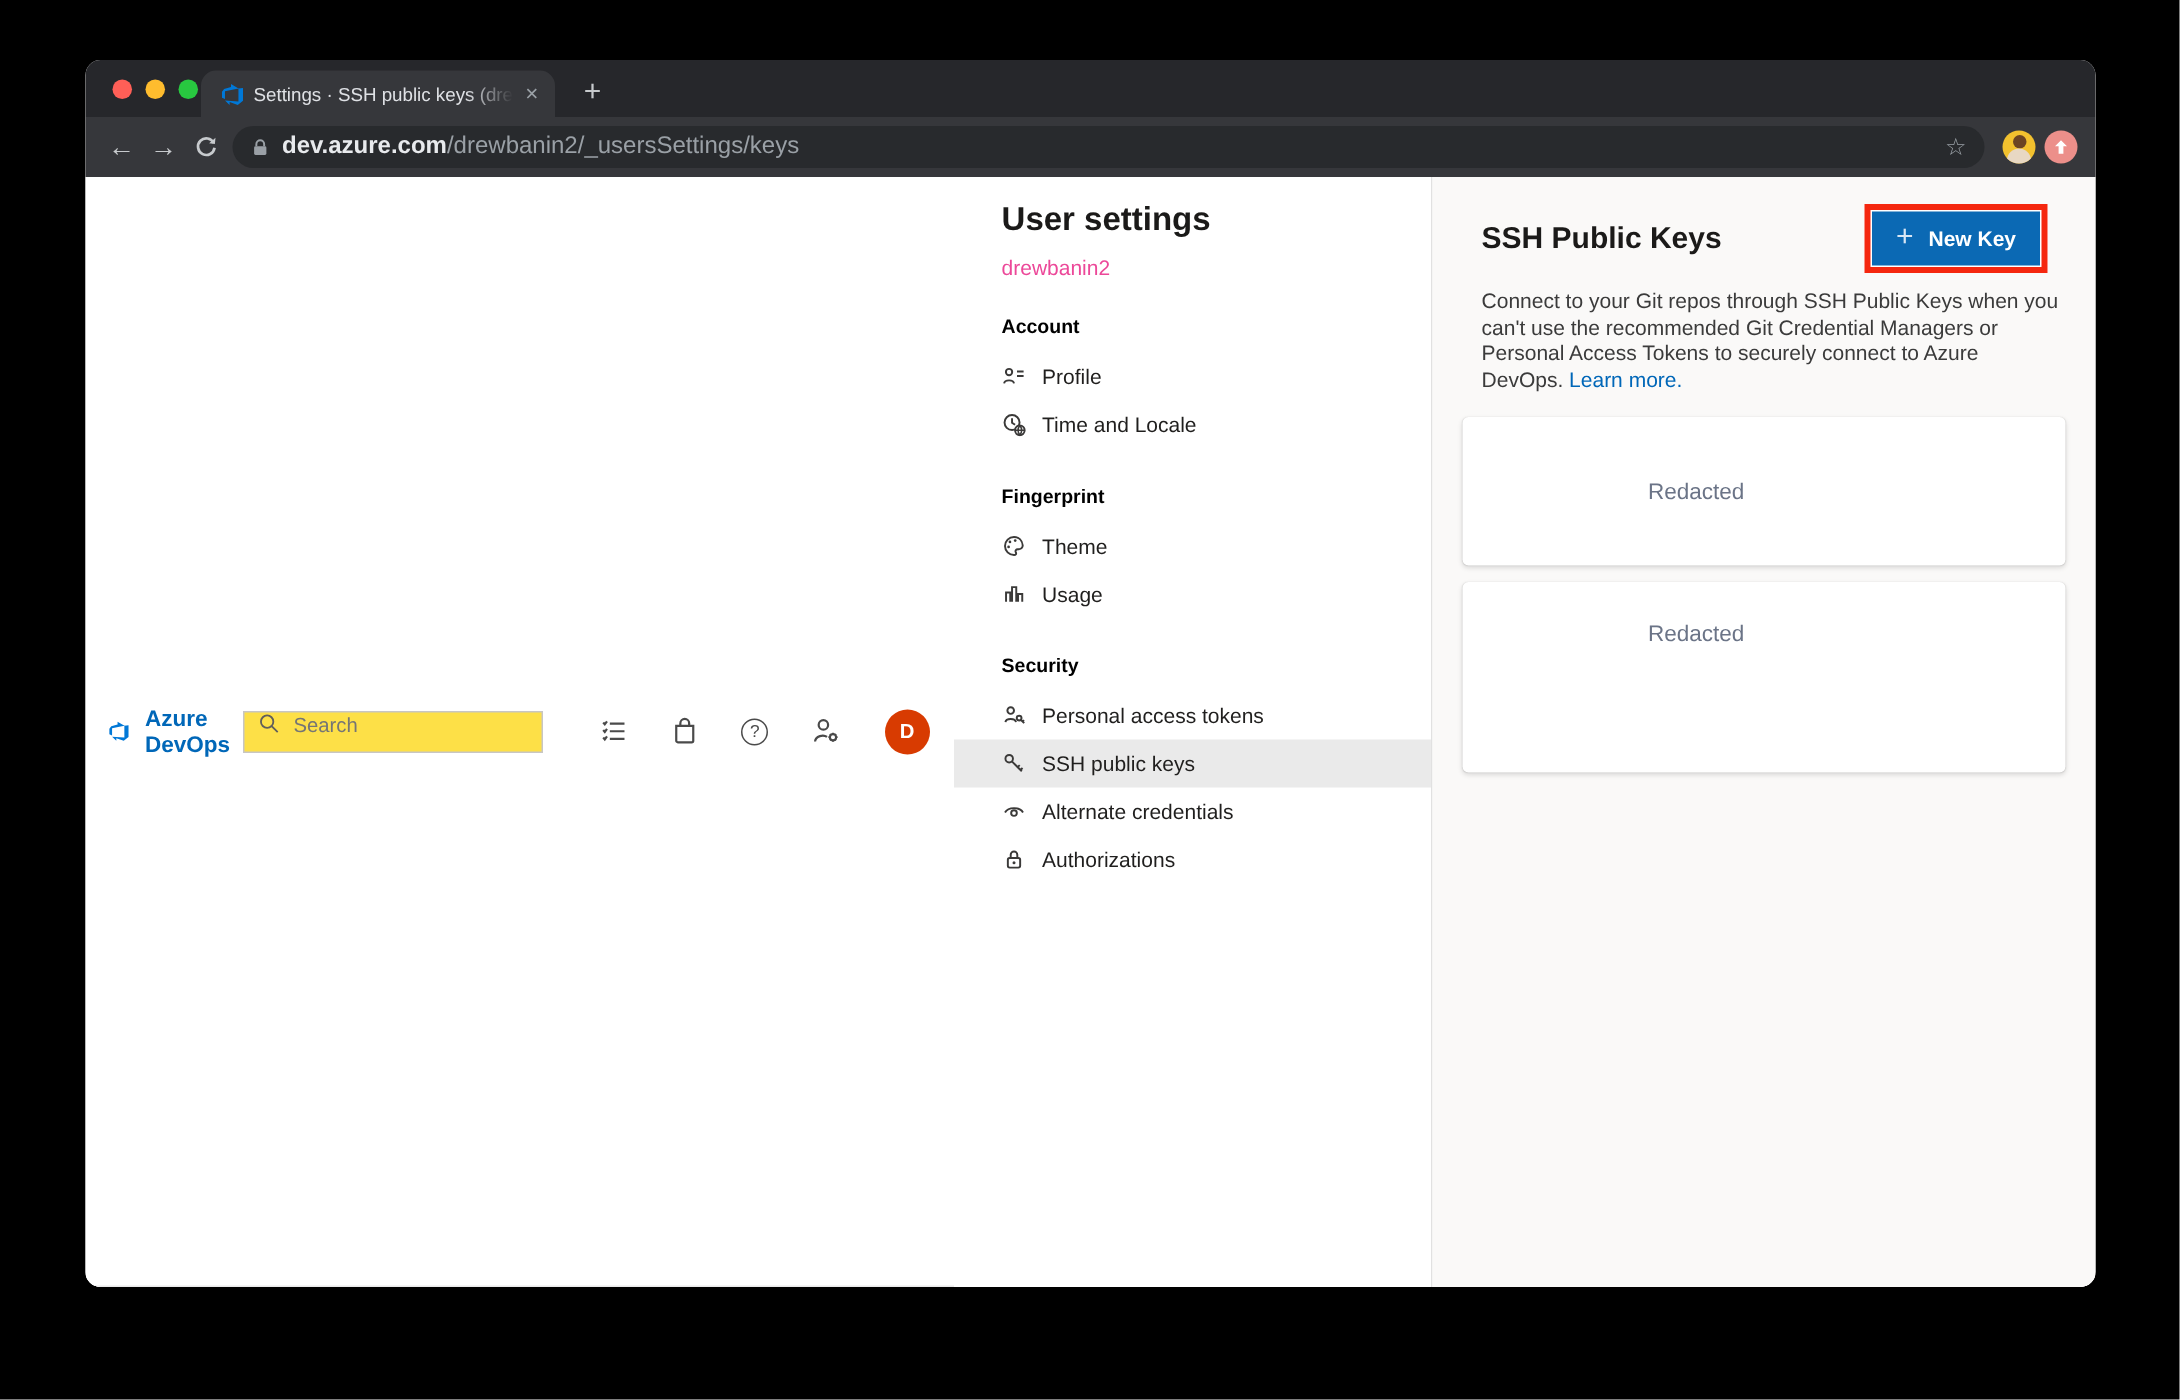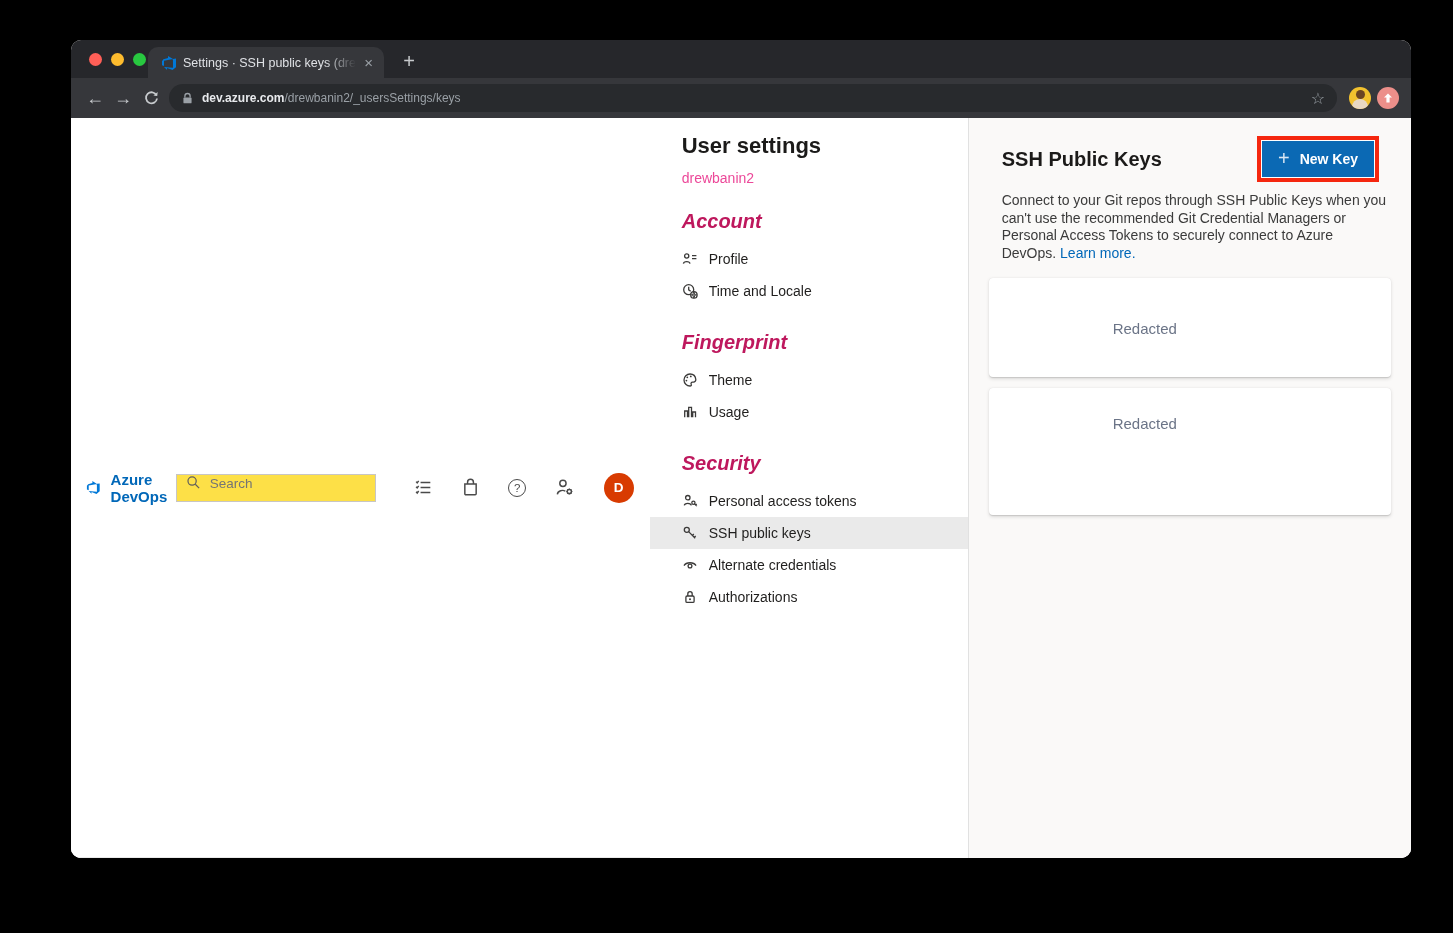--- a/index.html
+++ b/index.html
@@ -4,21 +4,21 @@
 <style>
   * { box-sizing: border-box; }
   html,body { margin:0; padding:0; }
   body {
     width:1453px; height:933px; position:relative;
     background:#000;
     font-family:"Liberation Sans", sans-serif;
     overflow:hidden;
   }
   .window {
-    position:absolute; left:71px; top:40px; width:1340px; height:818px;
+    position:absolute; left:57px; top:40px; width:1340px; height:818px;
     border-radius:10px; overflow:hidden; background:#fff;
     display:flex; flex-direction:column;
   }
   
   .tabstrip { flex:0 0 38px; background:#26272b; position:relative; display:flex; align-items:flex-end; }
   .traffic { position:absolute; left:18px; top:13px; display:flex; gap:9px; }
   .light { width:13px; height:13px; border-radius:50%; }
   .tab {
     margin-left:77px; width:236px; height:31px; background:#36373b;
     border-radius:10px 10px 0 0; display:flex; align-items:center;
@@ -38,21 +38,21 @@
   
   .toolbar { flex:0 0 40px; background:#36373b; display:flex; align-items:center; padding:0 10px; }
   .navbtn { width:28px; height:28px; display:flex; align-items:center; justify-content:center;
             color:#c7cacd; font-size:18px; border-radius:50%; flex:0 0 auto; }
   .navbtn svg { width:17px; height:17px; }
   .omnibox {
     flex:1; min-width:0; height:28px; background:#282a2d; border-radius:14px;
     display:flex; align-items:center; padding:0 12px; margin:0 8px 0 4px; gap:8px;
   }
   .lock-icon { width:13px; height:13px; color:#9aa0a6; flex:0 0 auto; }
-  .url { flex:1; font-size:12px; color:#9aa0a6; white-space:nowrap; overflow:hidden; }
+  .url { flex:1; font-size:16px; color:#9aa0a6; white-space:nowrap; overflow:hidden; }
   .url .domain { color:#e8eaed; font-weight:bold; }
   .star { color:#9aa0a6; font-size:16px; flex:0 0 auto; }
   .chrome-avatar { width:22px; height:22px; border-radius:50%; background:#f2c12e;
                    position:relative; overflow:hidden; margin:0 6px 0 4px; flex:0 0 auto; }
   .chrome-avatar .head { position:absolute; left:6.5px; top:3px; width:9px; height:9px;
                          border-radius:50%; background:#6b4423; }
   .chrome-avatar .torso { position:absolute; left:3px; top:12px; width:16px; height:12px;
                           border-radius:8px 8px 0 0; background:#e8d8c3; }
   .update-btn { width:22px; height:22px; border-radius:50%; background:#ec8f8a;
                 display:flex; align-items:center; justify-content:center; flex:0 0 auto; margin-right:2px; }
@@ -74,21 +74,21 @@
   .help-circle { width:18px; height:18px; border:1.4px solid #4a4a4a; border-radius:50%;
                  font-size:11.5px; display:flex; align-items:center; justify-content:center; color:#4a4a4a; }
   .avatar-d { width:30px; height:30px; border-radius:50%; background:#d83b01; color:#fff;
               font-size:13.5px; font-weight:bold; display:flex; align-items:center; justify-content:center;
               margin-left:16px; }
   
   .appbody { flex:1; display:flex; min-height:0; }
   .sidebar { flex:0 0 319px; border-right:1px solid #e1e1e1; background:#fff; padding-top:15px; }
   .sb-title { font-size:22px; font-weight:bold; color:#1b1a19; padding-left:32px; }
   .sb-user { font-size:14px; color:#ec4899; padding:11px 0 0 32px; }
-  .sb-section { font-size:20px; font-weight:bold; color:#be185d; padding:24px 0 10px 32px;font-style:italic; }
+  .sb-section { font-size:13px; font-weight:bold; color:#000000; padding:24px 0 10px 32px; }
   .sb-item { height:32px; display:flex; align-items:center; padding-left:32px; gap:11px;
              font-size:14px; color:#201f1e; cursor:pointer; }
   .sb-item.selected { background:#eaeaea; }
   .sb-icon { width:16px; height:16px; color:#3b3a39; flex:0 0 auto; }
   .sb-icon svg { width:16px; height:16px; display:block; }
   
   .content { flex:1; min-width:0; background:#faf9f8; padding:0 20px; }
   .content-head { display:flex; align-items:center; margin-top:18px; height:46px; padding-left:13px; }
   .page-title { font-size:20px; font-weight:bold; color:#1b1a19; margin:0; }
   .annotated { margin-left:auto; margin-right:12px; border:4px solid #f5270f; padding:1px; background:#fff; }

